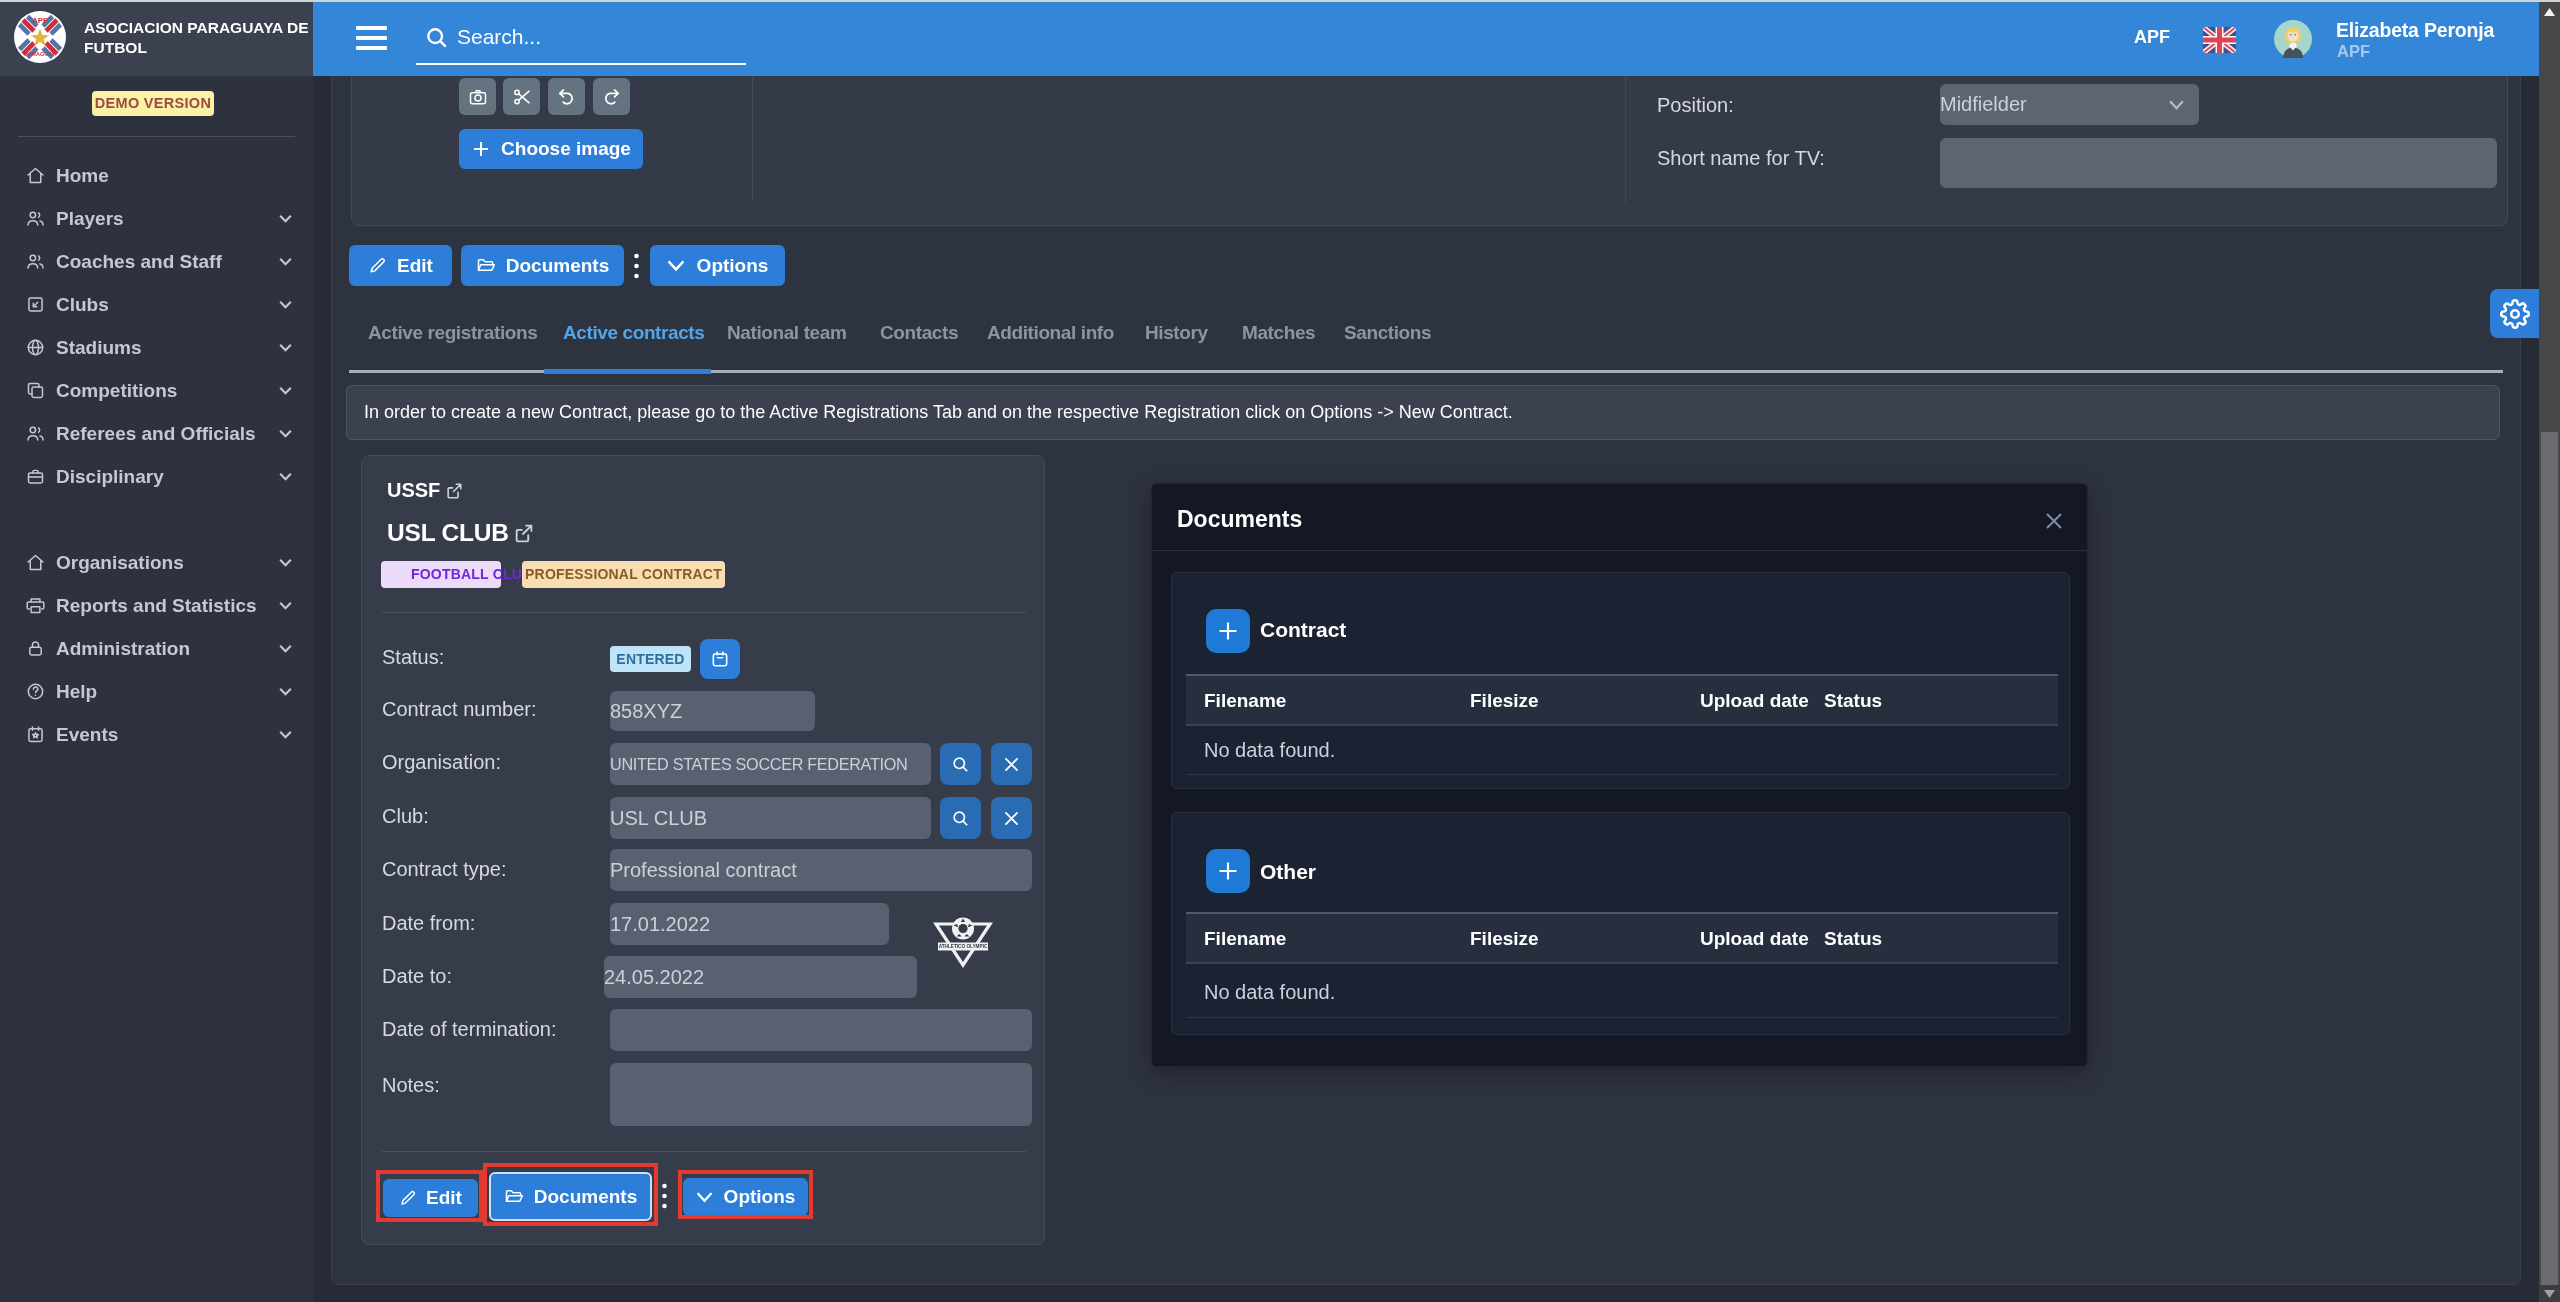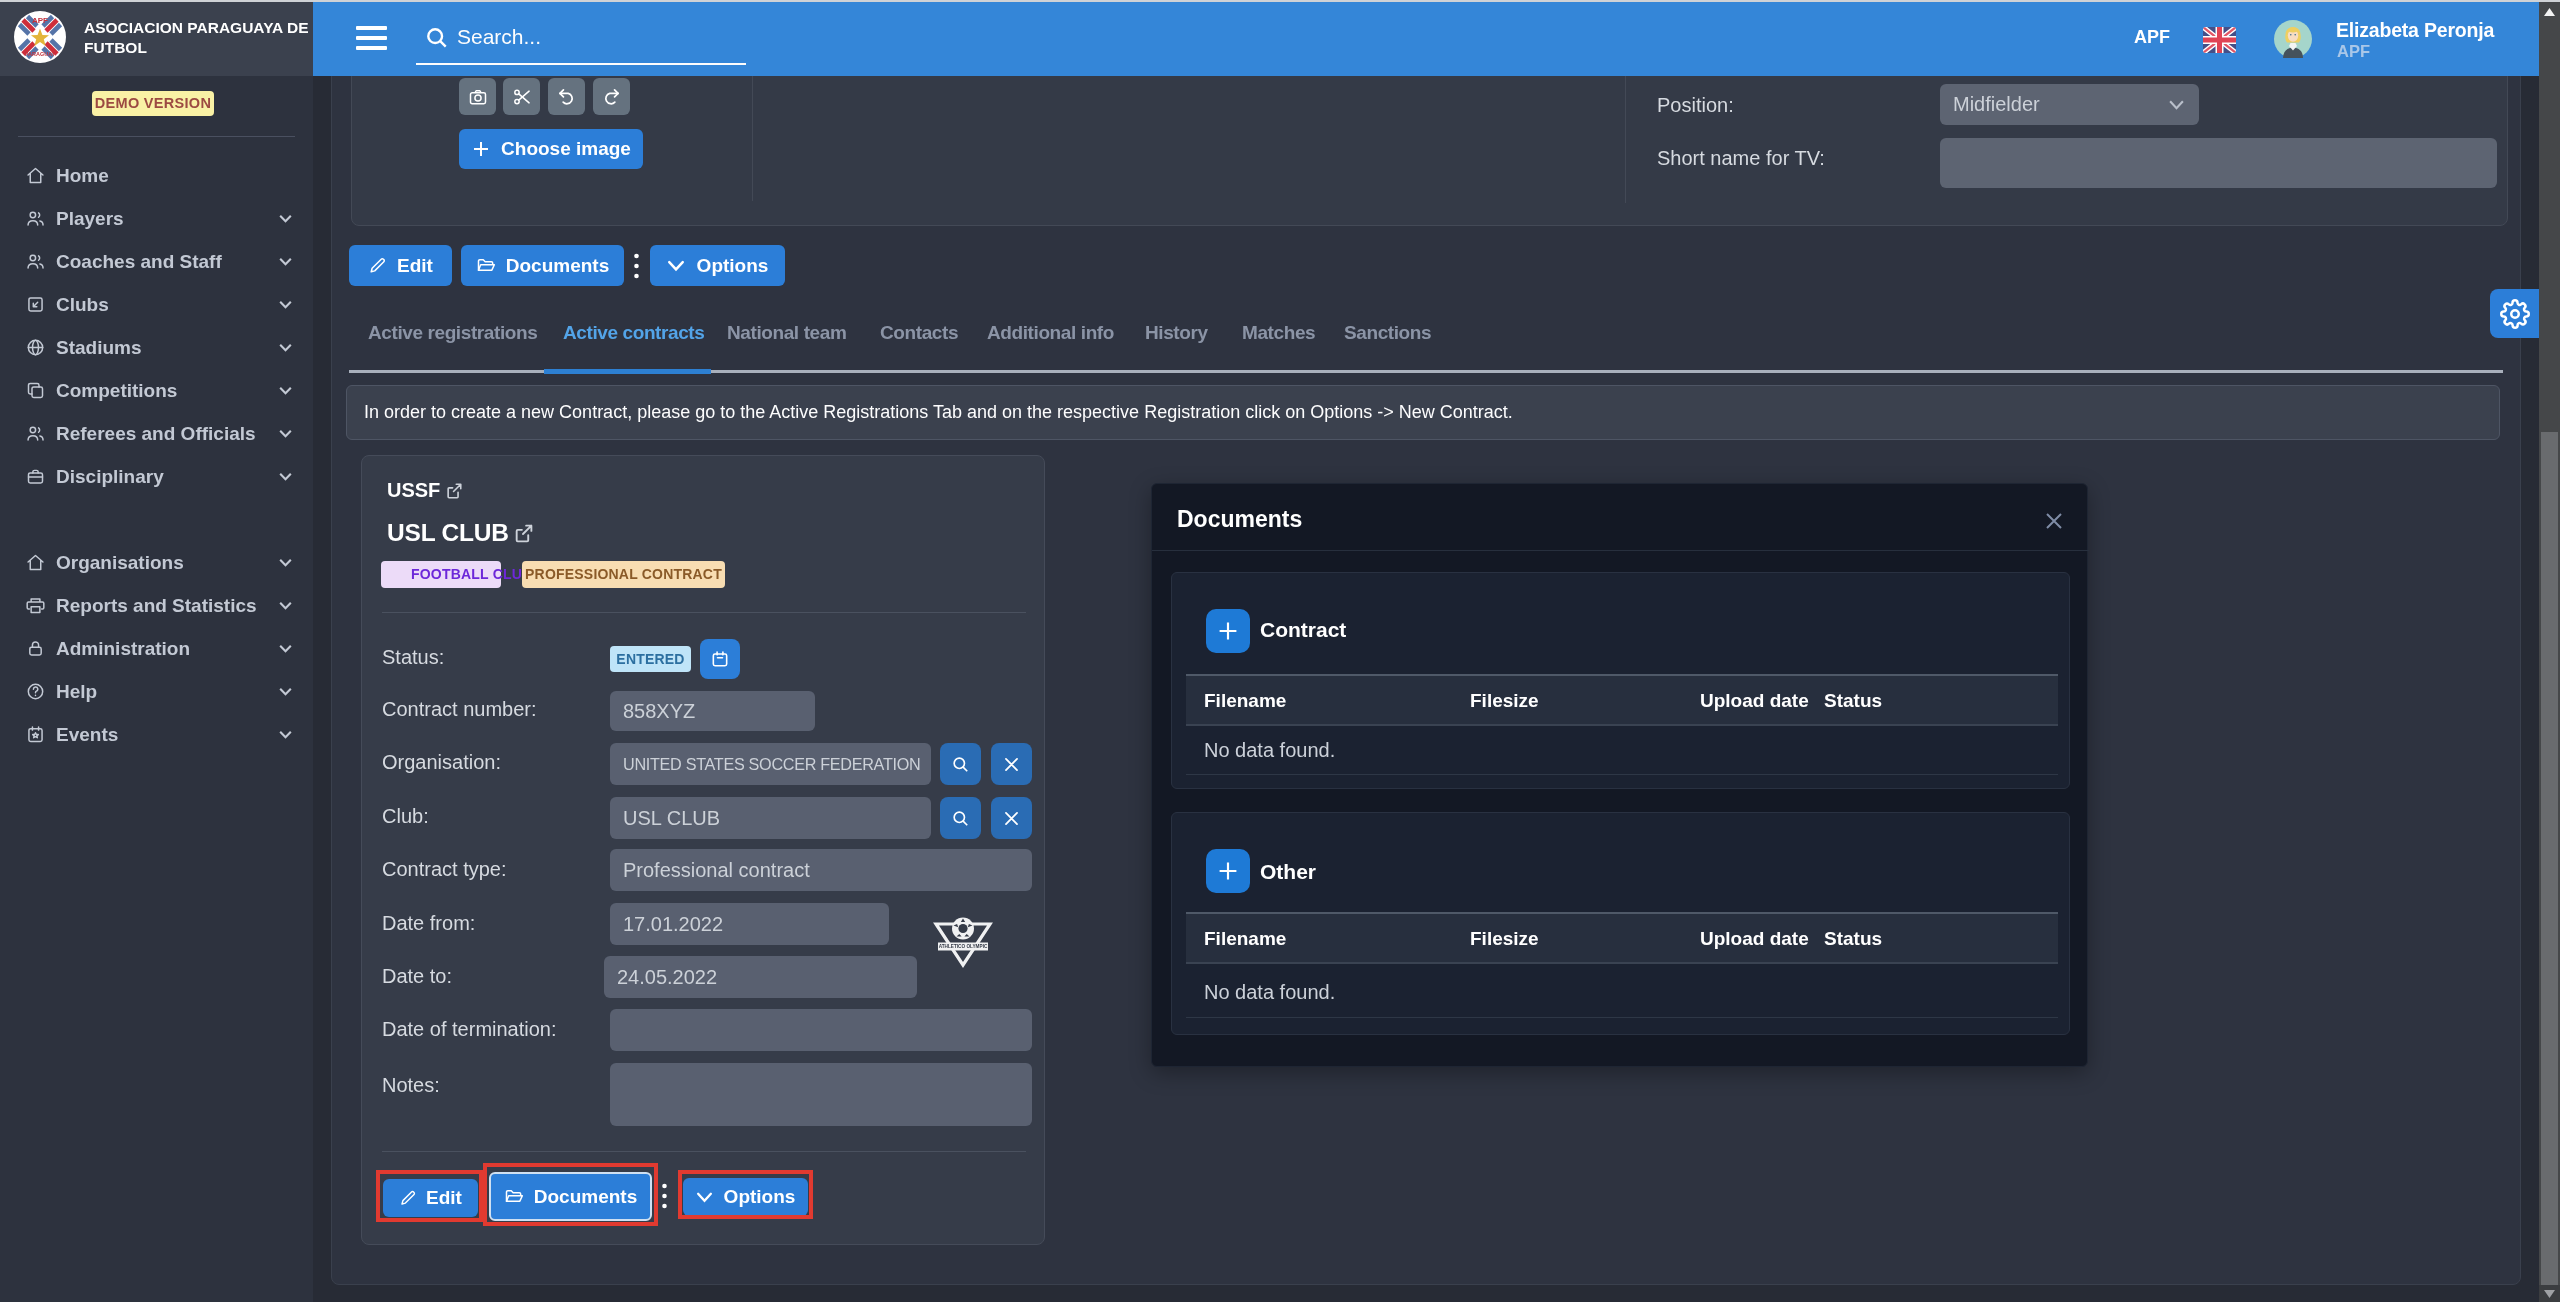--- a/index.html
+++ b/index.html
@@ -35,21 +35,21 @@
   #topcard { position:absolute; left:351px; top:0px; width:2157px; height:226px;
     background:#343a47; border:1px solid #434956; border-radius:8px; z-index:5; }
   .graybtn { position:absolute; top:77px; width:37px; height:37px; background:#65727f; border-radius:6px;
     color:#fff; display:flex; align-items:center; justify-content:center; }
   .bluebtn { background:#2c7ed8; border-radius:6px; color:#fff; display:flex; align-items:center;
     justify-content:center; font-weight:bold; }
   .sqbtn { position:absolute; width:41px; background:#2a6cb4; border-radius:8px; color:#fff;
     display:flex; align-items:center; justify-content:center; }
   .lbl { position:absolute; color:#d6dae0; font-size:20px; }
   .inp { position:absolute; background:#596070; border-radius:6px; color:#ccd1d8; font-size:20px;
-    line-height:40px; padding-left:13px; white-space:nowrap; overflow:hidden; }
+    line-height:40px; white-space:nowrap; overflow:hidden; }
   .inp2 { background:#5d6472; }
 
   
   .tab { position:absolute; top:322px; font-size:19px; font-weight:600; letter-spacing:-0.4px; color:#8b94a6; }
   #tabline { position:absolute; left:349px; top:370px; width:2154px; height:3px; background:#a9b0bc; }
   #tabactive { position:absolute; left:544px; top:369px; width:167px; height:5px; background:#2d80d3; }
 
   
   #infobar { position:absolute; left:346px; top:385px; width:2154px; height:55px; background:#3b414e;
     border:1px solid #4e5564; border-radius:6px; color:#fdfdfe; font-size:18px; line-height:53px;

